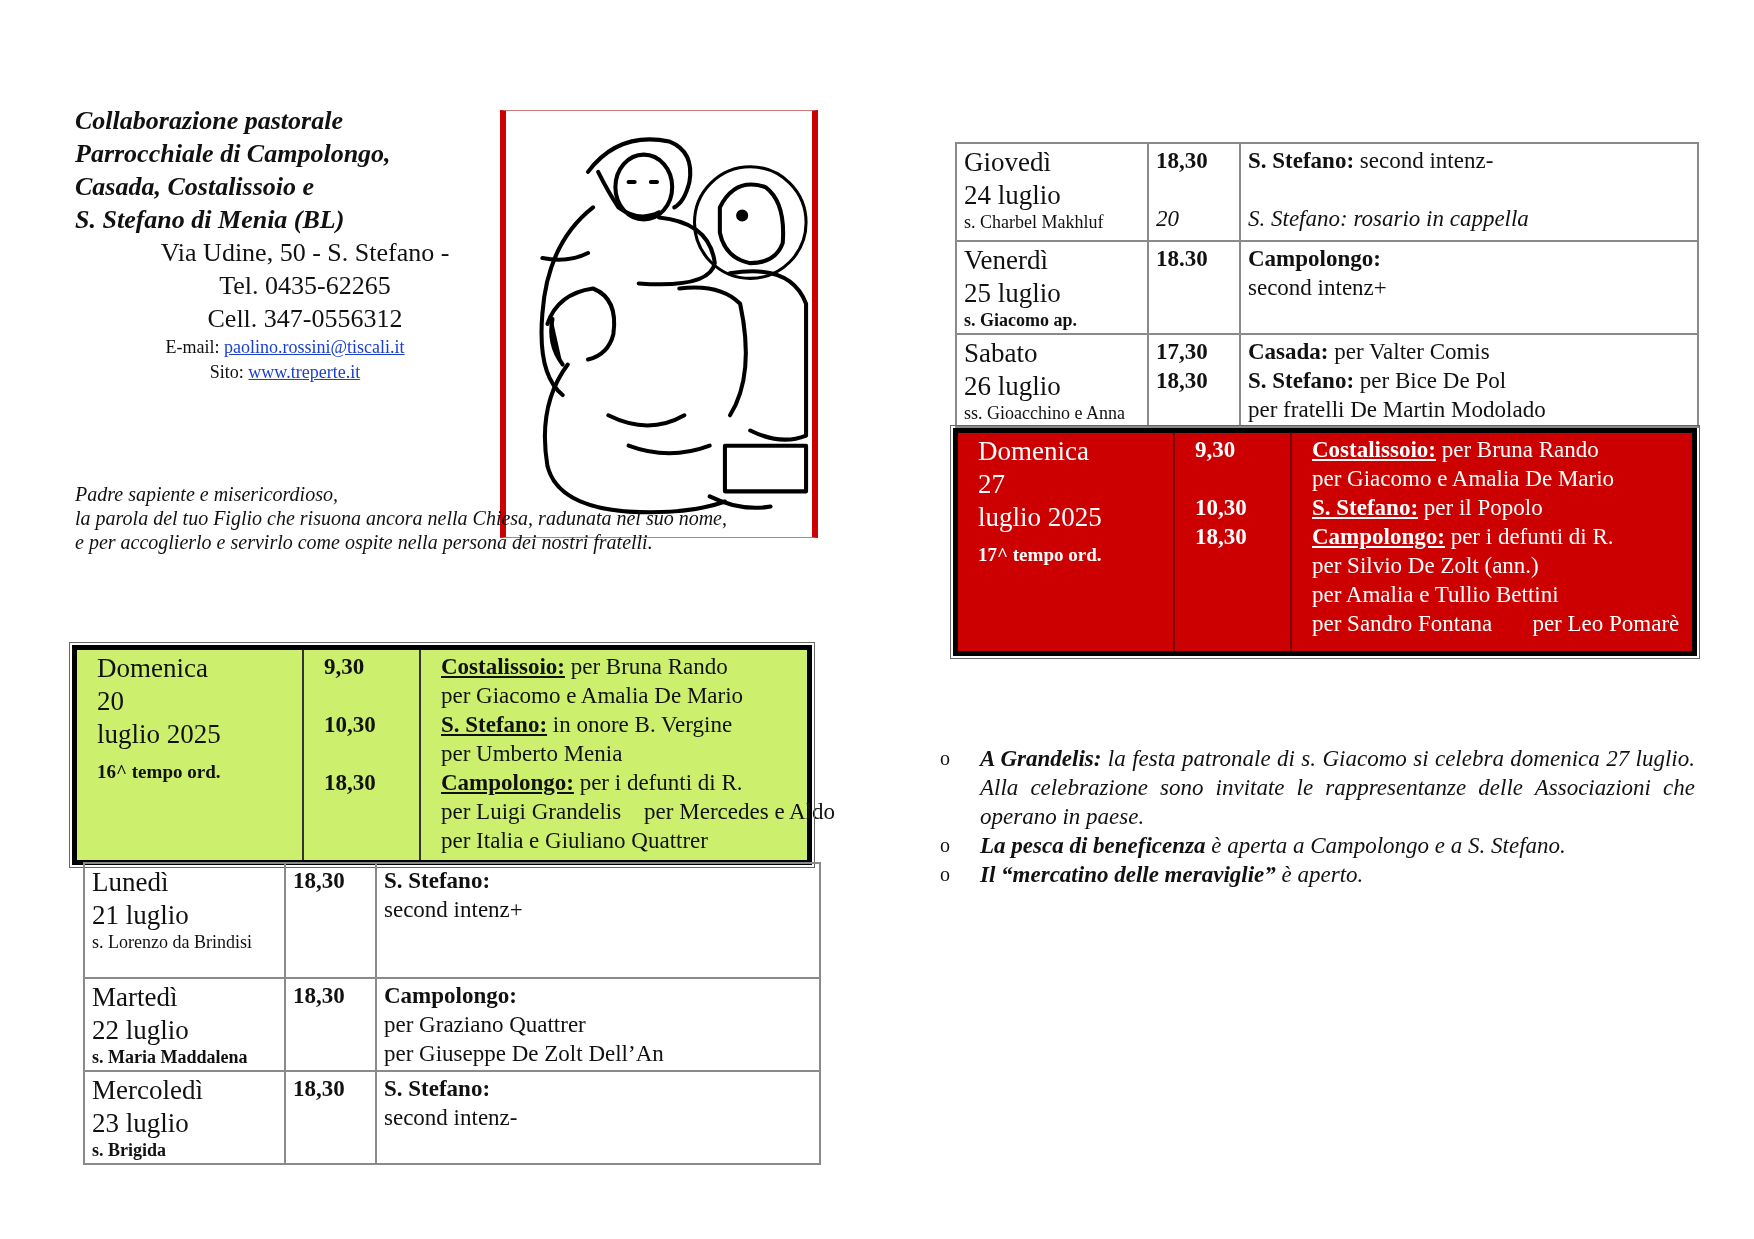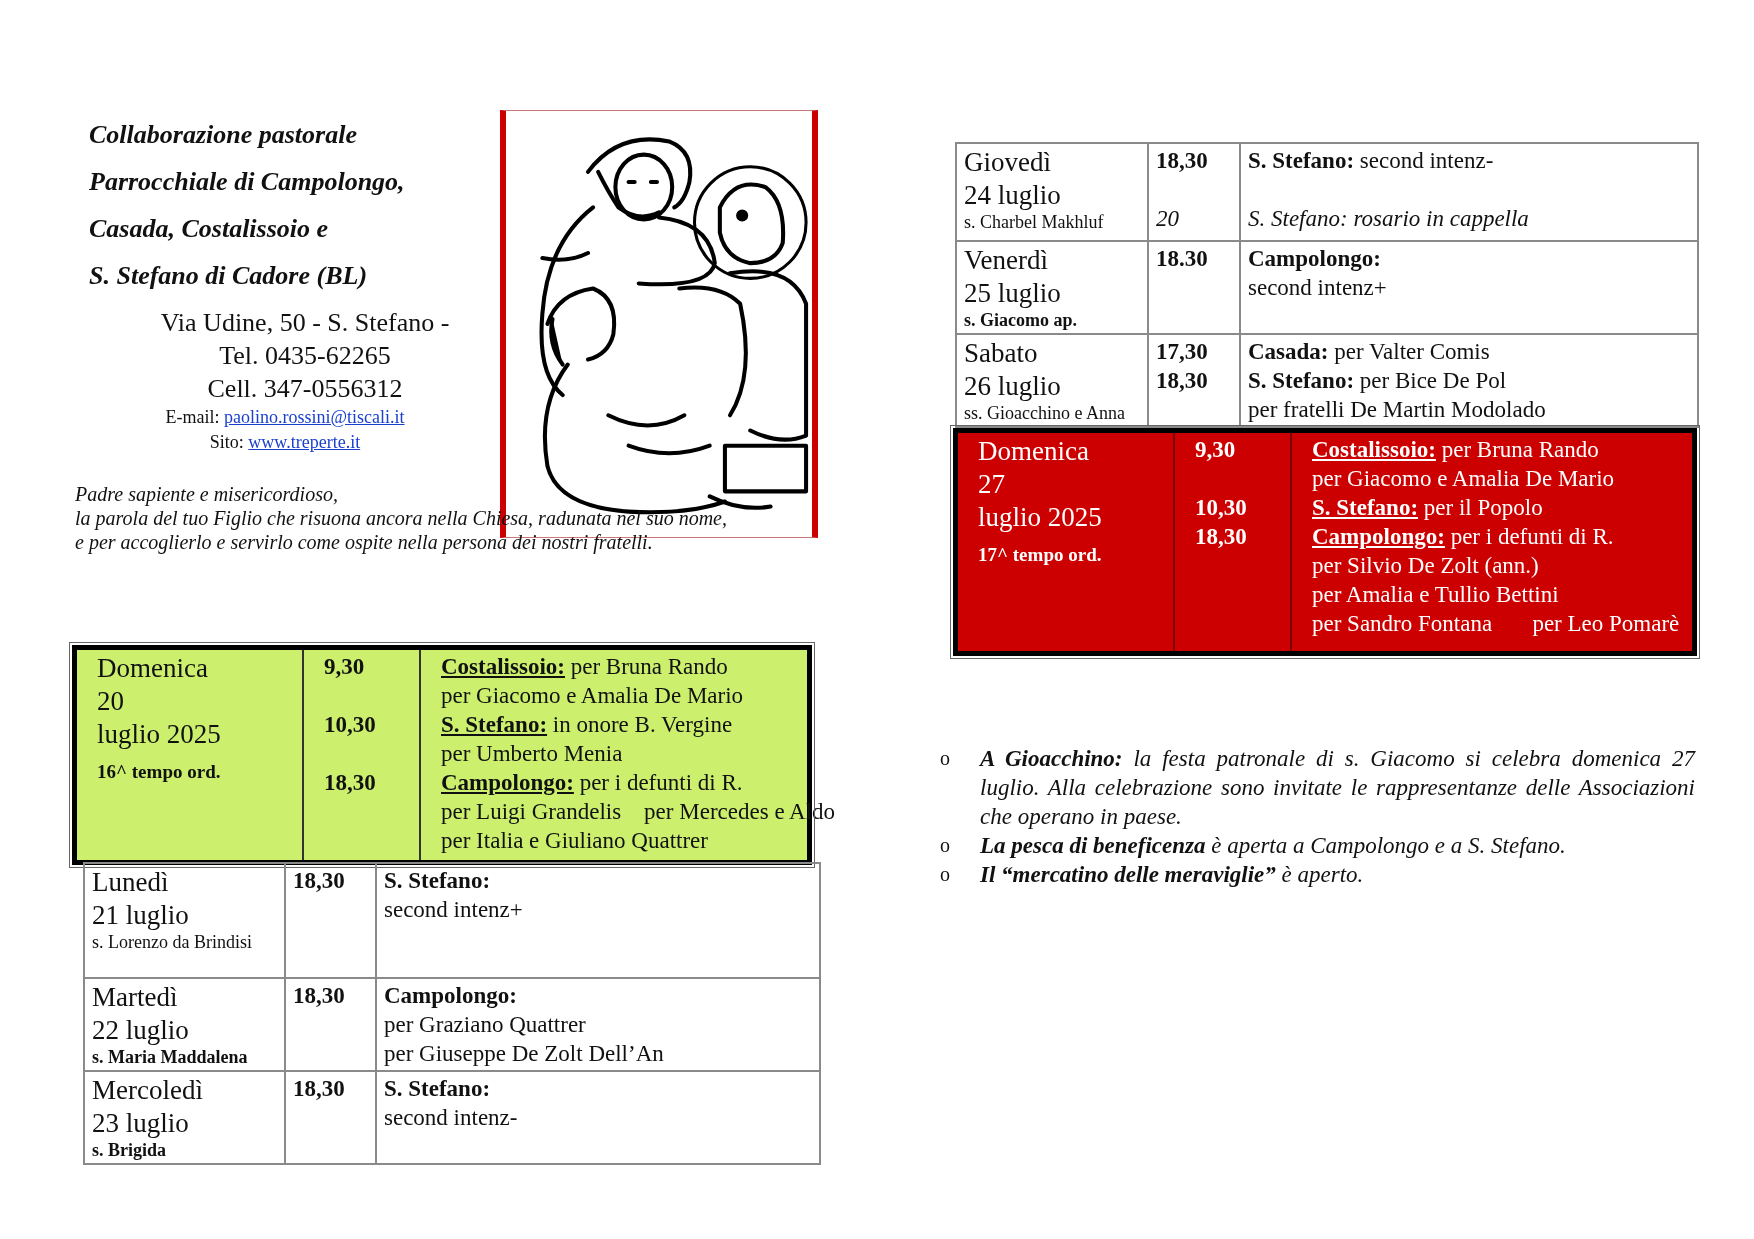--- a/index.html
+++ b/index.html
@@ -3,21 +3,21 @@
 <meta charset="utf-8">
 <style>
   html, body { margin: 0; padding: 0; background: #ffffff; }
   body {
     width: 1754px; height: 1239px; position: relative; overflow: hidden;
     font-family: "Liberation Serif", "DejaVu Serif", serif; color: #111;
   }
   .header-block { position: absolute; left: 75px; top: 104px; width: 420px; }
   .header-title {
     font-family: "Liberation Serif", serif; font-style: italic; font-weight: bold;
-    font-size: 26px; line-height: 33px; margin: 14px;
+    font-size: 26px; line-height: 33px; margin: 0;
   }
   .header-address { text-align: center; font-size: 26px; line-height: 33px; padding-left: 40px; }
   .header-small { text-align: center; font-size: 18px; line-height: 25px; padding-left: 0px; }
   .link { color: #1a3fcf; text-decoration: underline; }
 
   .illustration {
     position: absolute; left: 500px; top: 110px; width: 318px; height: 428px;
     border-left: 6px solid #cc0000; border-right: 6px solid #cc0000;
     border-top: 1px solid #c77; border-bottom: 1px solid #c77;
     background: #fff; box-sizing: border-box;
@@ -74,21 +74,21 @@
   .notice .bullet { position: absolute; left: 0; top: 0; font-style: normal; font-size: 20px; }
   .notice b { font-weight: bold; }
 </style>
 </head>
 <body>
 
 <div class="header-block">
   <div class="header-title">Collaborazione pastorale</div>
   <div class="header-title">Parrocchiale di Campolongo,</div>
   <div class="header-title">Casada, Costalissoio e</div>
-  <div class="header-title">S. Stefano di Cadore (BL)</div>
+  <div class="header-title">S. Stefano di Menia (BL)</div>
   <div class="header-address">Via Udine, 50 - S. Stefano -</div>
   <div class="header-address">Tel. 0435-62265</div>
   <div class="header-address">Cell. 347-0556312</div>
   <div class="header-small">
     <span>E-mail: </span><span class="link">paolino.rossini@tiscali.it</span>
   </div>
   <div class="header-small">
     <span>Sito: </span><span class="link">www.treperte.it</span>
   </div>
 </div>
@@ -286,21 +286,21 @@
         <div class="entry" style="white-space:pre">per Sandro Fontana       per Leo Pomarè</div>
       </td>
     </tr>
   </tbody>
     </table>
 </div>
 
 <div class="notices">
   <div class="notice">
     <span class="bullet">o</span>
-    <b>A Gioacchino:</b><span> la festa patronale di s. Giacomo si celebra domenica 27 luglio. Alla celebrazione sono invitate le rappresentanze delle Associazioni che operano in paese.</span>
+    <b>A Grandelis:</b><span> la festa patronale di s. Giacomo si celebra domenica 27 luglio. Alla celebrazione sono invitate le rappresentanze delle Associazioni che operano in paese.</span>
   </div>
   <div class="notice">
     <span class="bullet">o</span>
     <b>La pesca di beneficenza</b><span> è aperta a Campolongo e a S. Stefano.</span>
   </div>
   <div class="notice">
     <span class="bullet">o</span>
     <b>Il “mercatino delle meraviglie”</b><span> è aperto.</span>
   </div>
 </div>

